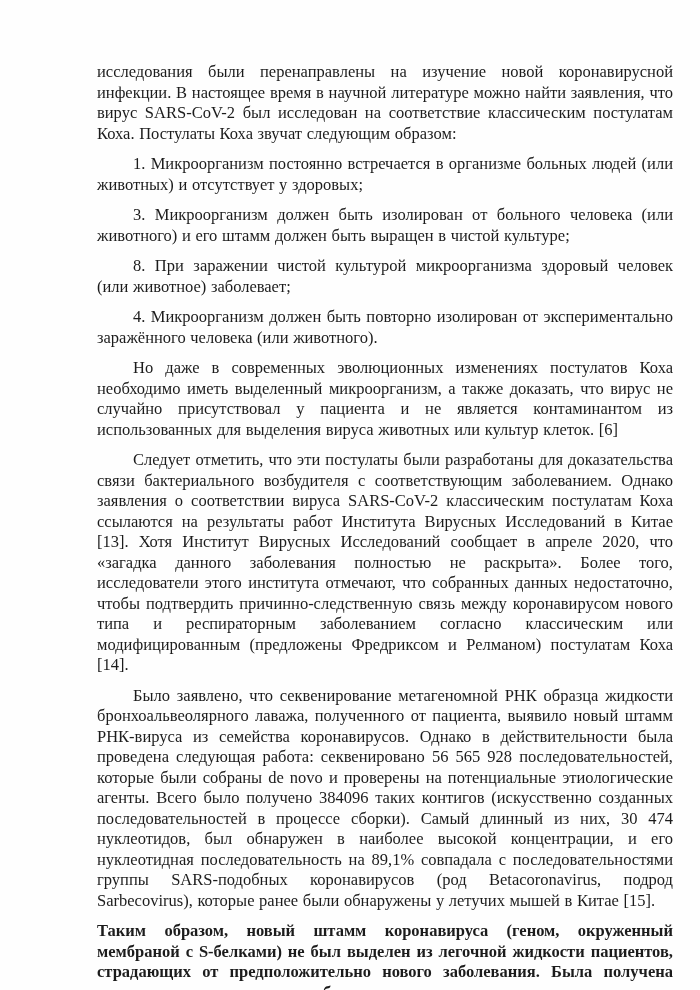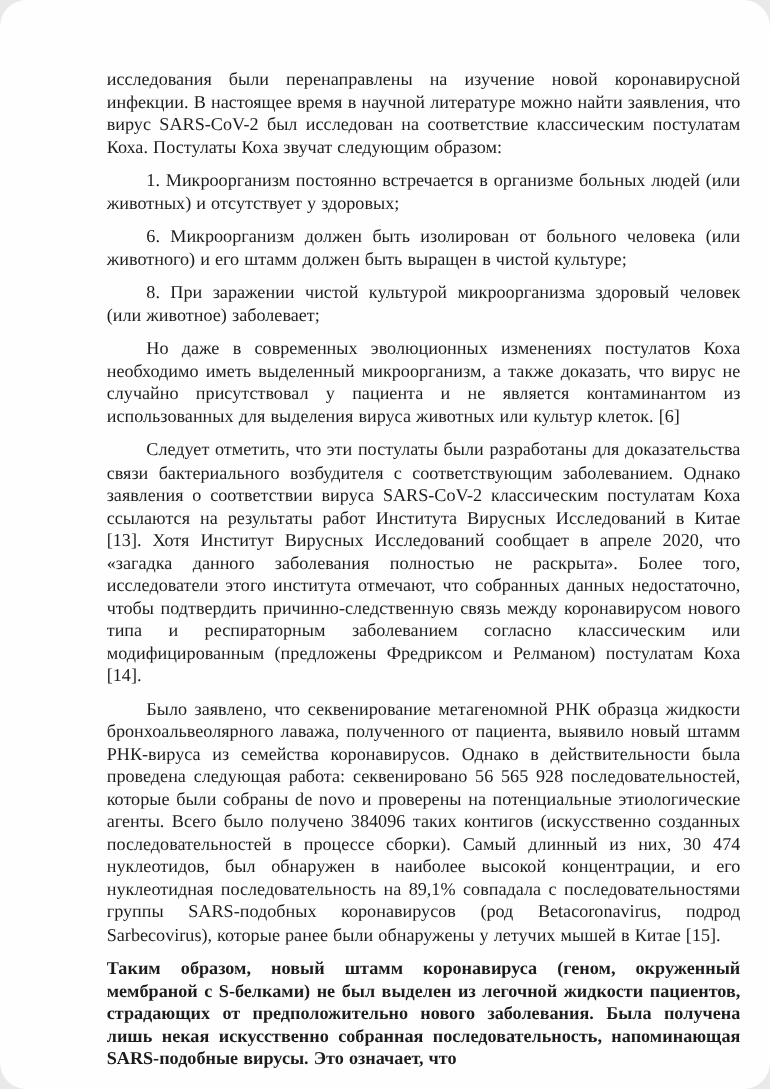--- a/index.html
+++ b/index.html
@@ -8,21 +8,20 @@
     background: #e9e9e9;
   }
   .page {
     position: relative;
     width: 700px;
     height: 990px;
     margin: 0 auto;
     background: #fefefe;
     overflow: hidden;
     box-sizing: border-box;
-    border-radius: 24px;
   }
   .content {
     position: absolute;
     left: 97px;
     top: 62px;
     width: 576px;
     font-family: "Liberation Serif", "DejaVu Serif", serif;
     font-size: 16.5px;
     line-height: 20.5px;
     color: #1c1c1c;
@@ -43,24 +42,25 @@
 </head>
 <body>
 
 <div class="page">
   <div class="content">
 
     <p class="para">исследования были перенаправлены на изучение новой коронавирусной инфекции. В настоящее время в научной литературе можно найти заявления, что вирус SARS-CoV-2 был исследован на соответствие классическим постулатам Коха. Постулаты Коха звучат следующим образом:</p>
 
     <p class="para indent">1. Микроорганизм постоянно встречается в организме больных людей (или животных) и отсутствует у здоровых;</p>
 
-    <p class="para indent">6. Микроорганизм должен быть изолирован от больного человека (или животного) и его штамм должен быть выращен в чистой культуре;</p>
+    <p class="para indent">3. Микроорганизм должен быть изолирован от больного человека (или животного) и его штамм должен быть выращен в чистой культуре;</p>
 
     <p class="para indent">8. При заражении чистой культурой микроорганизма здоровый человек (или животное) заболевает;</p>
 
+    <p class="para indent">4. Микроорганизм должен быть повторно изолирован от экспериментально заражённого человека (или животного).</p>
 
     <p class="para indent">Но даже в современных эволюционных изменениях постулатов Коха необходимо иметь выделенный микроорганизм, а также доказать, что вирус не случайно присутствовал у пациента и не является контаминантом из использованных для выделения вируса животных или культур клеток. [6]</p>
 
     <p class="para indent">Следует отметить, что эти постулаты были разработаны для доказательства связи бактериального возбудителя с соответствующим заболеванием. Однако заявления о соответствии вируса SARS-CoV-2 классическим постулатам Коха ссылаются на результаты работ Института Вирусных Исследований в Китае [13]. Хотя Институт Вирусных Исследований сообщает в апреле 2020, что «загадка данного заболевания полностью не раскрыта». Более того, исследователи этого института отмечают, что собранных данных недостаточно, чтобы подтвердить причинно-следственную связь между коронавирусом нового типа и респираторным заболеванием согласно классическим или модифицированным (предложены Фредриксом и Релманом) постулатам Коха [14].</p>
 
     <p class="para indent">Было заявлено, что секвенирование метагеномной РНК образца жидкости бронхоальвеолярного лаважа, полученного от пациента, выявило новый штамм РНК-вируса из семейства коронавирусов. Однако в действительности была проведена следующая работа: секвенировано 56 565 928 последовательностей, которые были собраны de novo и проверены на потенциальные этиологические агенты. Всего было получено 384096 таких контигов (искусственно созданных последовательностей в процессе сборки). Самый длинный из них, 30 474 нуклеотидов, был обнаружен в наиболее высокой концентрации, и его нуклеотидная последовательность на 89,1% совпадала с последовательностями группы SARS-подобных коронавирусов (род Betacoronavirus, подрод Sarbecovirus), которые ранее были обнаружены у летучих мышей в Китае [15].</p>
 
     <p class="para bold"><span>Таким образом, новый штамм коронавируса (геном, окруженный мембраной с S-белками) не был выделен из легочной жидкости пациентов, страдающих от предположительно нового заболевания. Была получена лишь некая искусственно собранная последовательность, напоминающая SARS-подобные вирусы. Это означает, что </span></p>
 
   </div>

